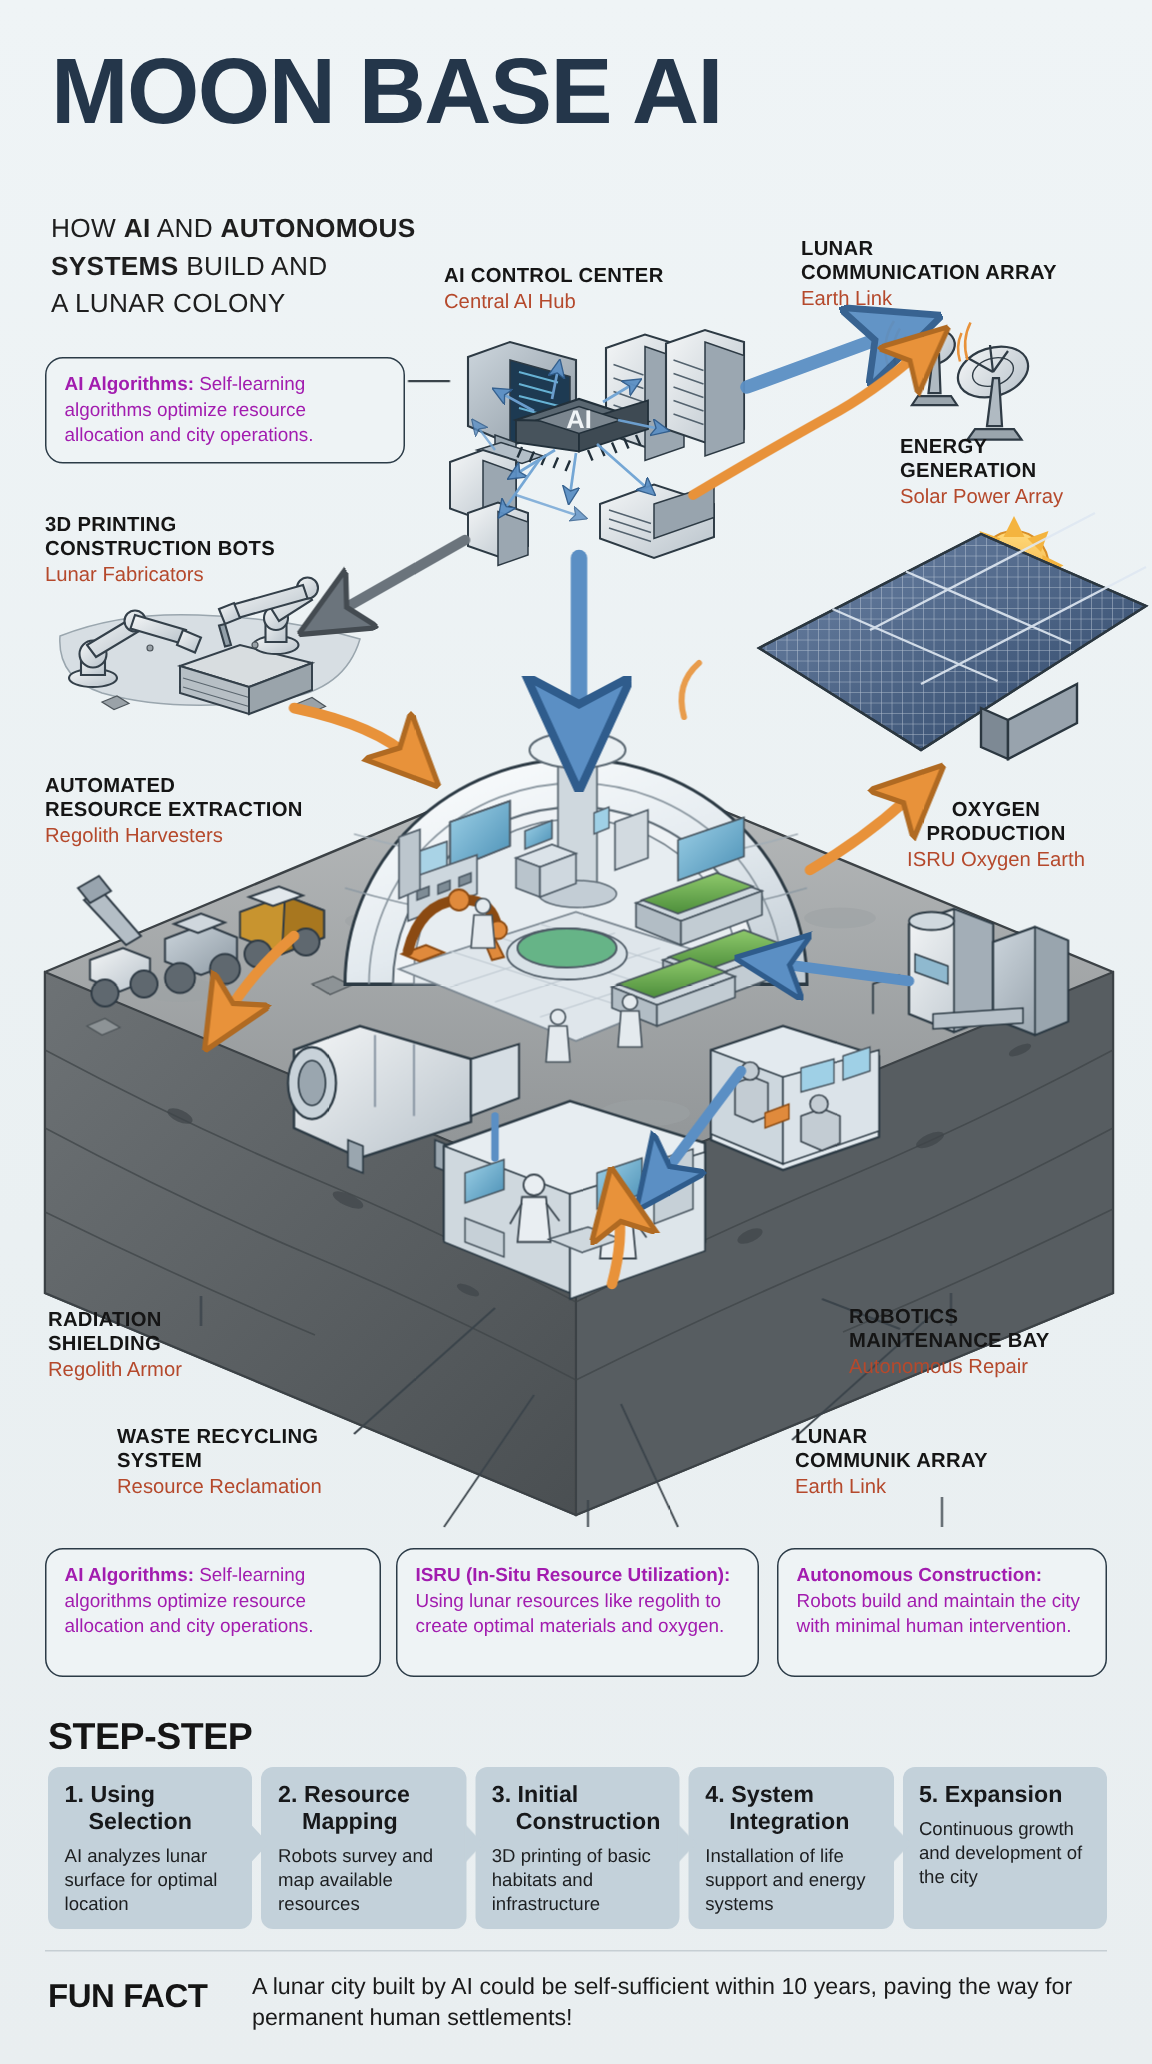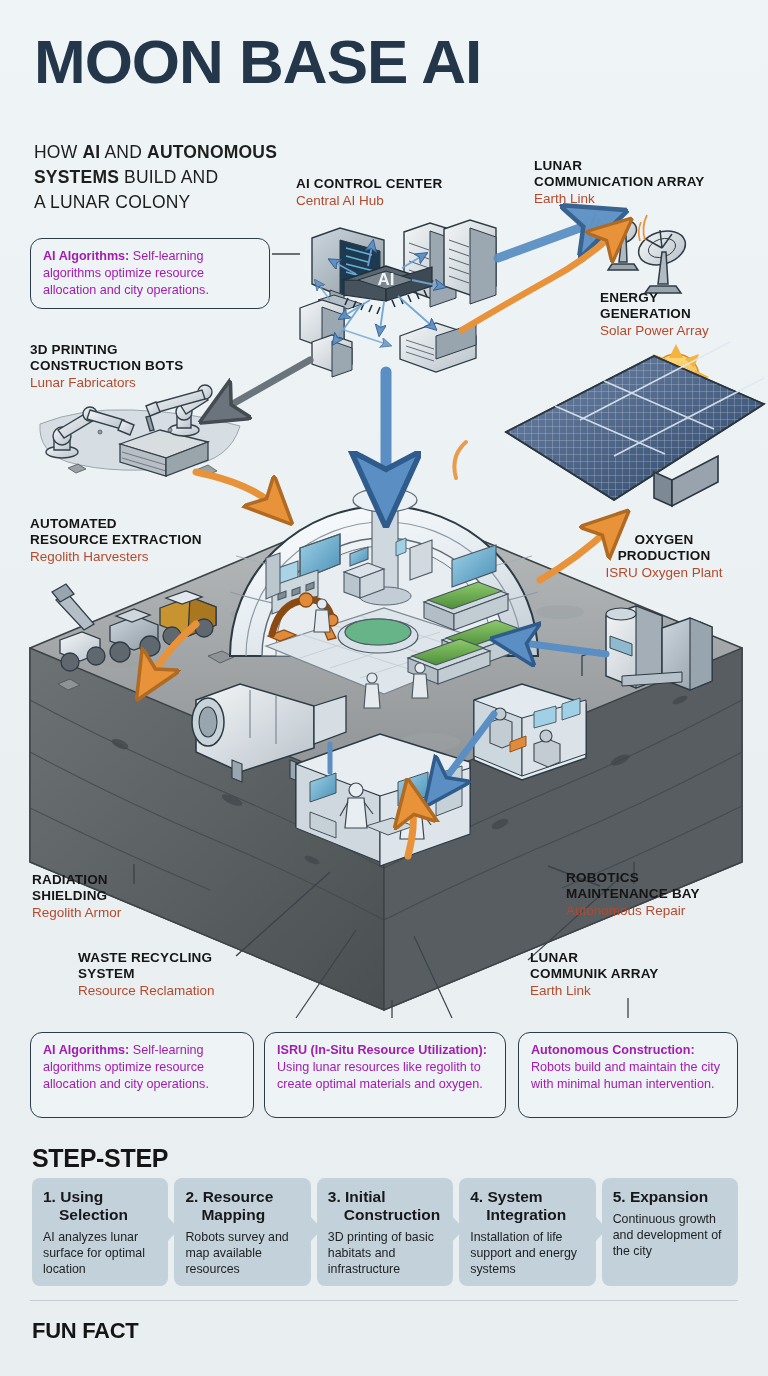--- a/index.html
+++ b/index.html
@@ -563,21 +563,21 @@
 
   <div class="lbl" style="left:30px; top:516px; width:260px;">
     <div class="t">AUTOMATED</div>
     <div class="t">RESOURCE EXTRACTION</div>
     <div class="s">Regolith Harvesters</div>
   </div>
 
   <div class="lbl rgt" style="left:564px; top:532px; width:200px;">
     <div class="t">OXYGEN</div>
     <div class="t">PRODUCTION</div>
-    <div class="s">ISRU Oxygen Plant</div>
+    <div class="s">ISRU Oxygen Earth</div>
   </div>
 
   <div class="lbl ctr" style="left:32px; top:872px; width:200px;">
     <div class="t">RADIATION</div>
     <div class="t">SHIELDING</div>
     <div class="s">Regolith Armor</div>
   </div>
 
   <div class="lbl ctr" style="left:78px; top:950px; width:250px;">
     <div class="t">WASTE RECYCLING</div>
@@ -645,14 +645,15 @@
       <div class="h">
         <span>5.</span>
         <span>Expansion</span>
       </div>
       <div class="d">Continuous growth and development of the city</div>
     </div>
   </div>
 
   <div class="ff-rule"></div>
   <div class="ff-label">FUN FACT</div>
+  <div class="ff-text">A lunar city built by AI could be self-sufficient within 10 years, paving the way for permanent human settlements!</div>
 
 </div>
 
 </body></html>

